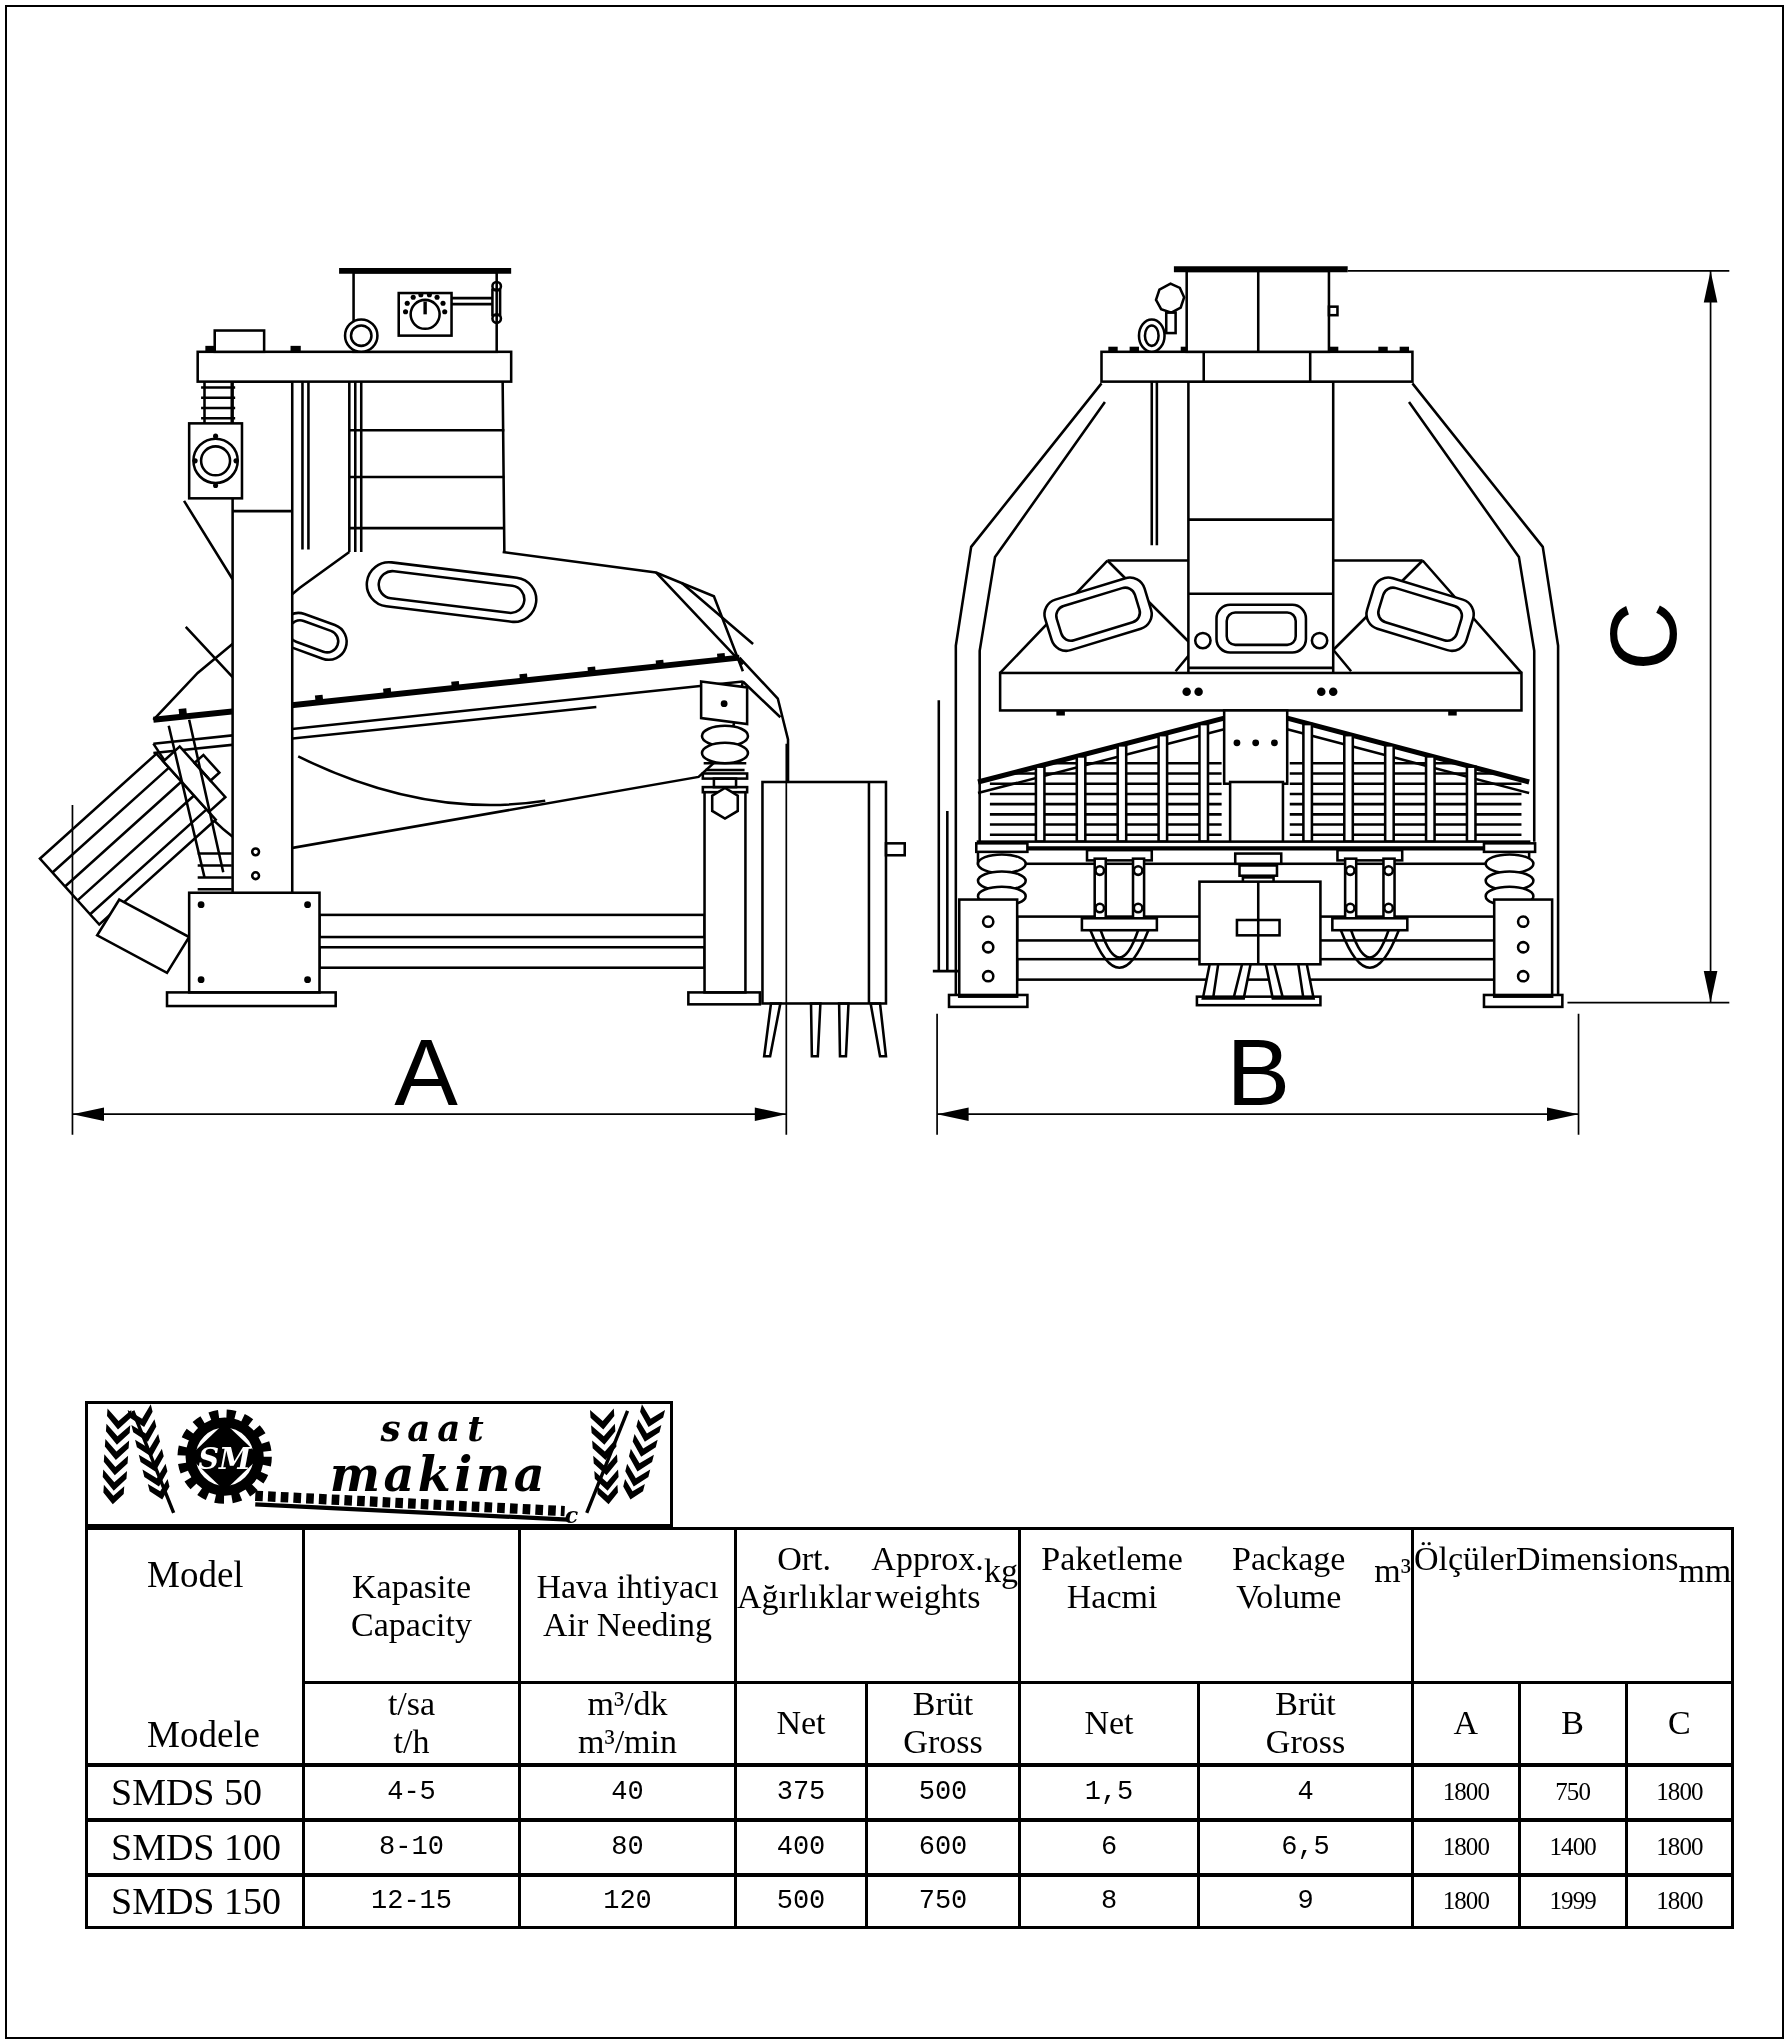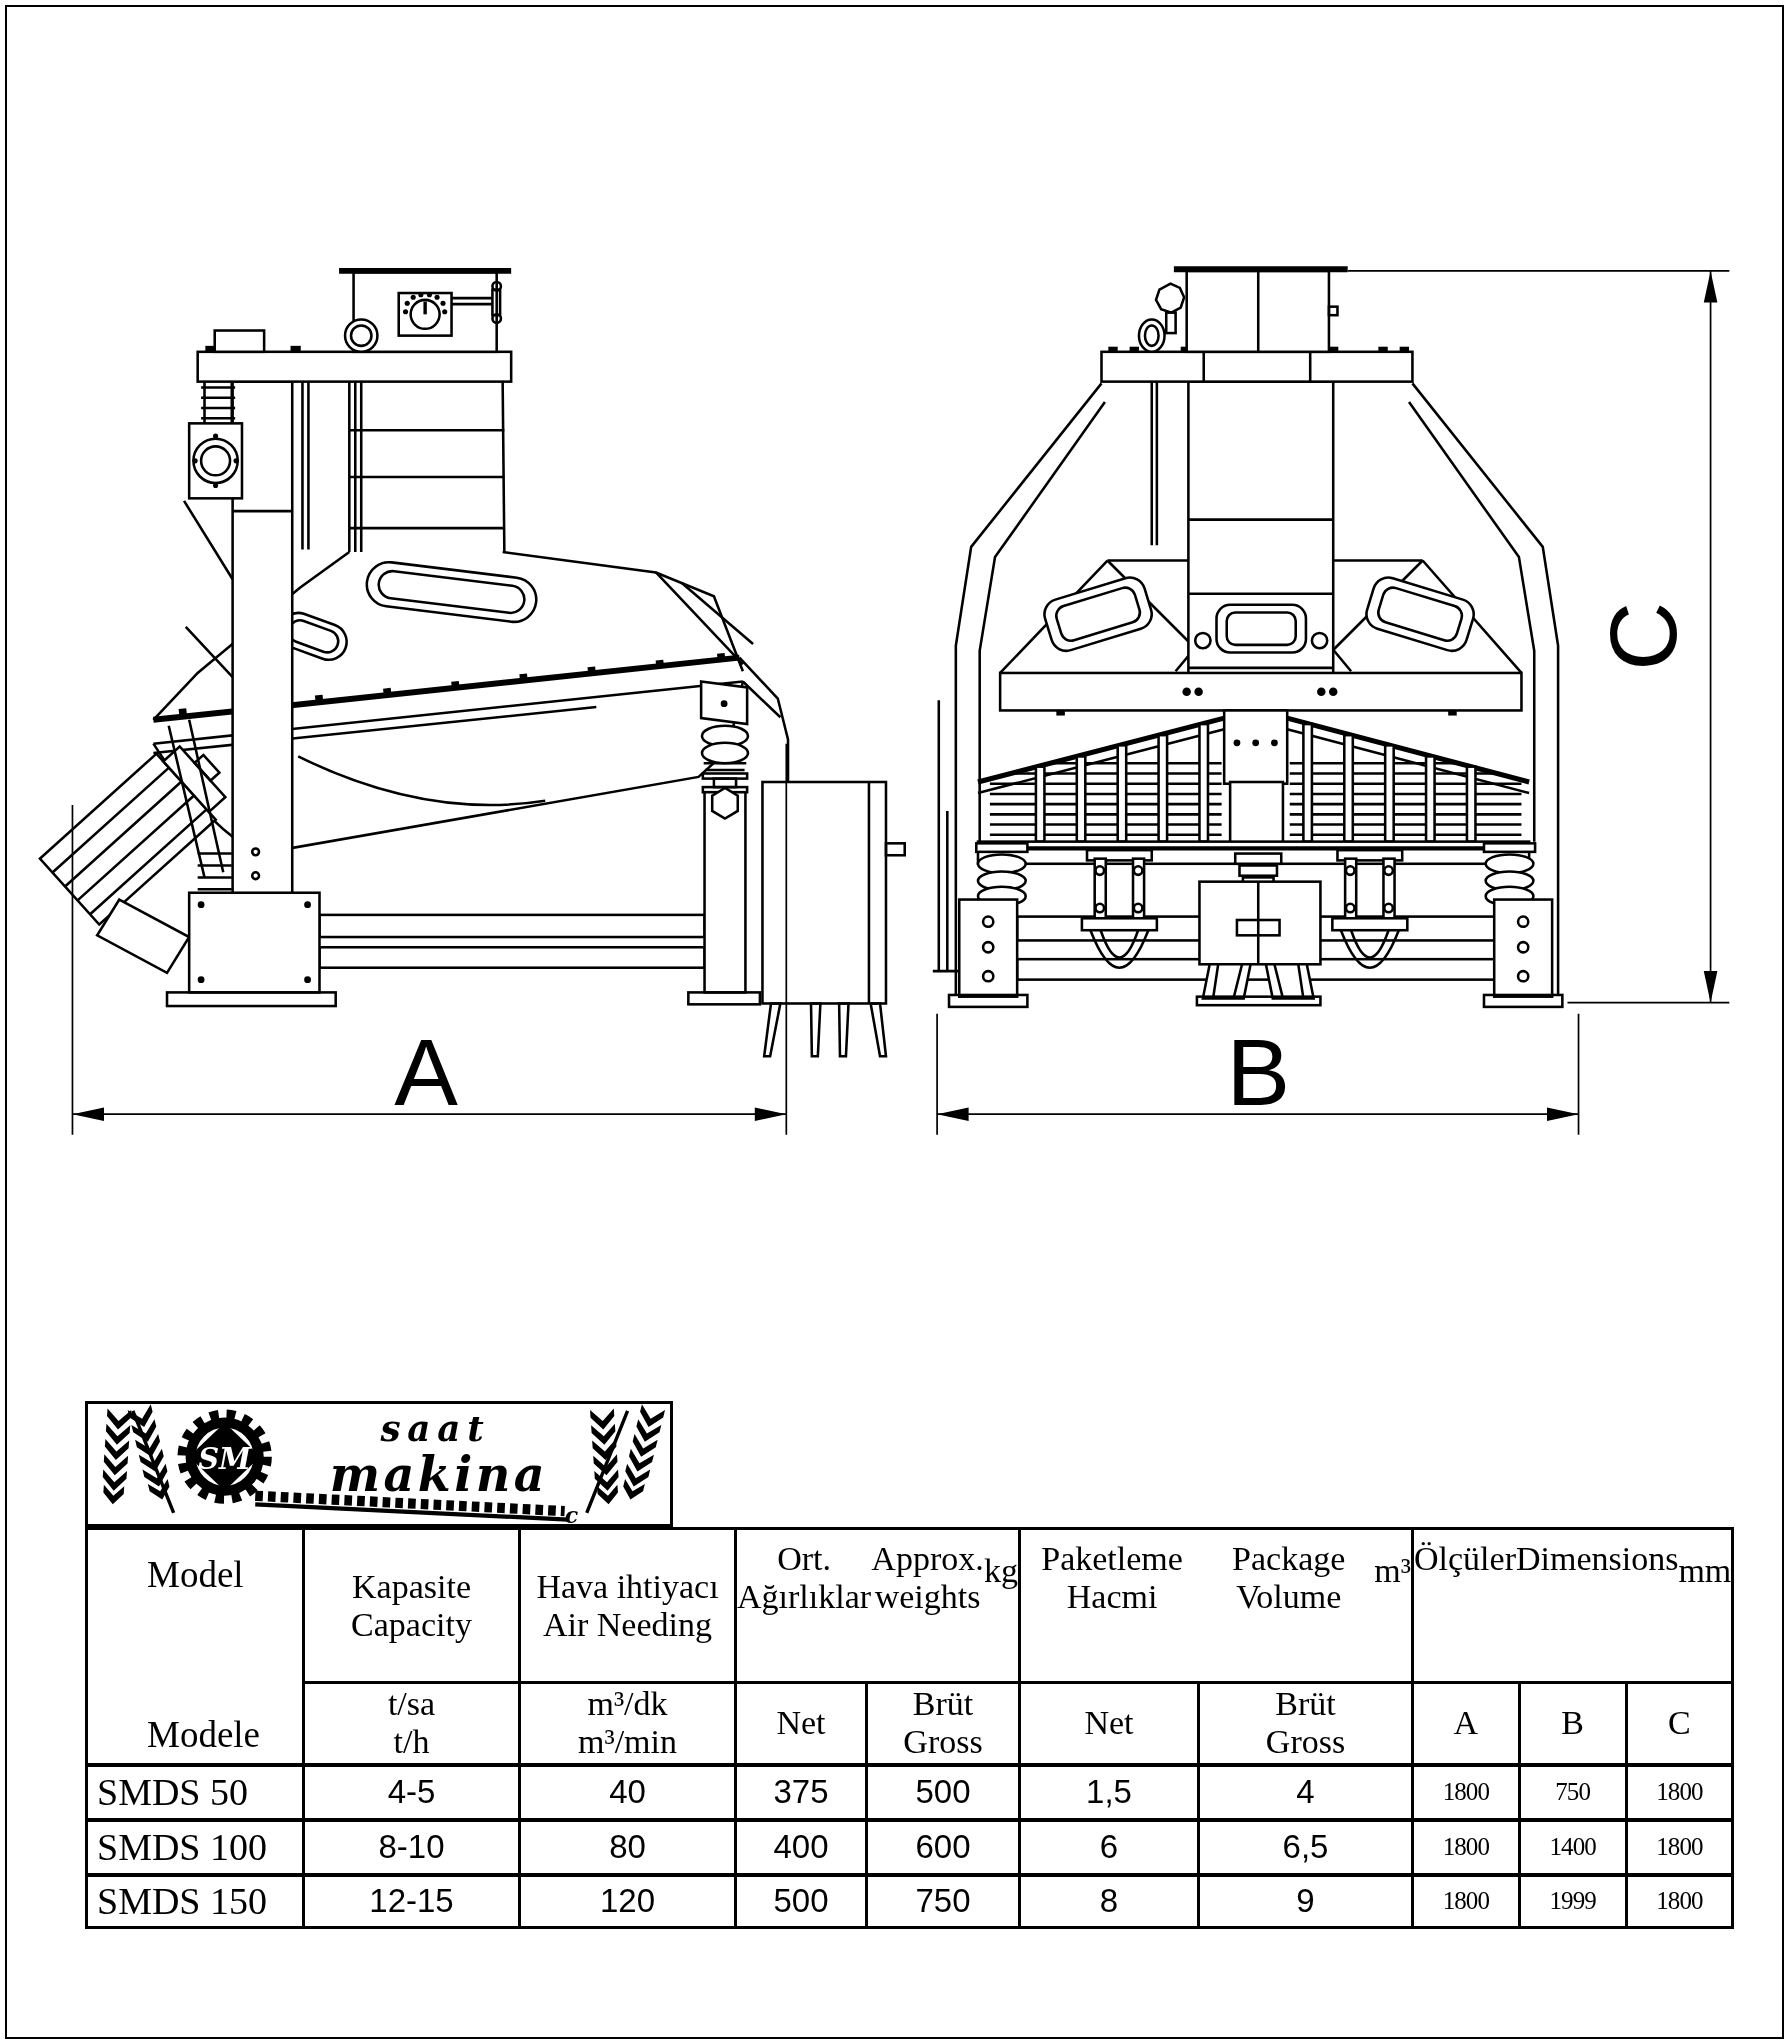--- a/index.html
+++ b/index.html
@@ -18,23 +18,23 @@
   .spec-table .grp{height:148px;}
   .spec-table .sub{height:82px;}
   .spec-table .r1,.spec-table .r2{height:55px;}
   .spec-table .r3{height:53px;}
   .spec-table td.model-head{text-align:left;vertical-align:top;font-size:37px;}
   .model-head .mh-inner{display:flex;flex-direction:column;justify-content:space-between;
                         height:201px;padding:24px 0 0 19px;margin-left:40px;}
   .hdr-stack{display:flex;flex-direction:column;justify-content:center;gap:0;}
   .hdr-3{display:flex;justify-content:flex-start;height:141px;padding-top:10.2px;}
   .hdr-3 .unit{margin-top:12px;text-align:center;}
-  .spec-table td.model-cell{text-align:left;padding-left:9px;font-size:38px;
+  .spec-table td.model-cell{text-align:left;padding-left:23px;font-size:38px;
                             border-top-width:4.3px;}
-  .spec-table td.val{font-family:Liberation Sans, sans-serif;font-size:33px;border-top-width:4.3px;}
+  .spec-table td.val{font-family:Liberation Mono, monospace;font-size:27px;border-top-width:4.3px;}
   .spec-table td.dim{font-family:"Liberation Serif", serif;font-size:25px;letter-spacing:-0.9px;border-top-width:4.3px;}
   .spec-table td.subcell{font-size:34px;}
   .brand-text{font-family:"DejaVu Serif", serif;font-weight:bold;font-style:italic;}
 </style>
 </head>
 <body>
 
 <div class="page">
   <div class="page-border"></div>
 

